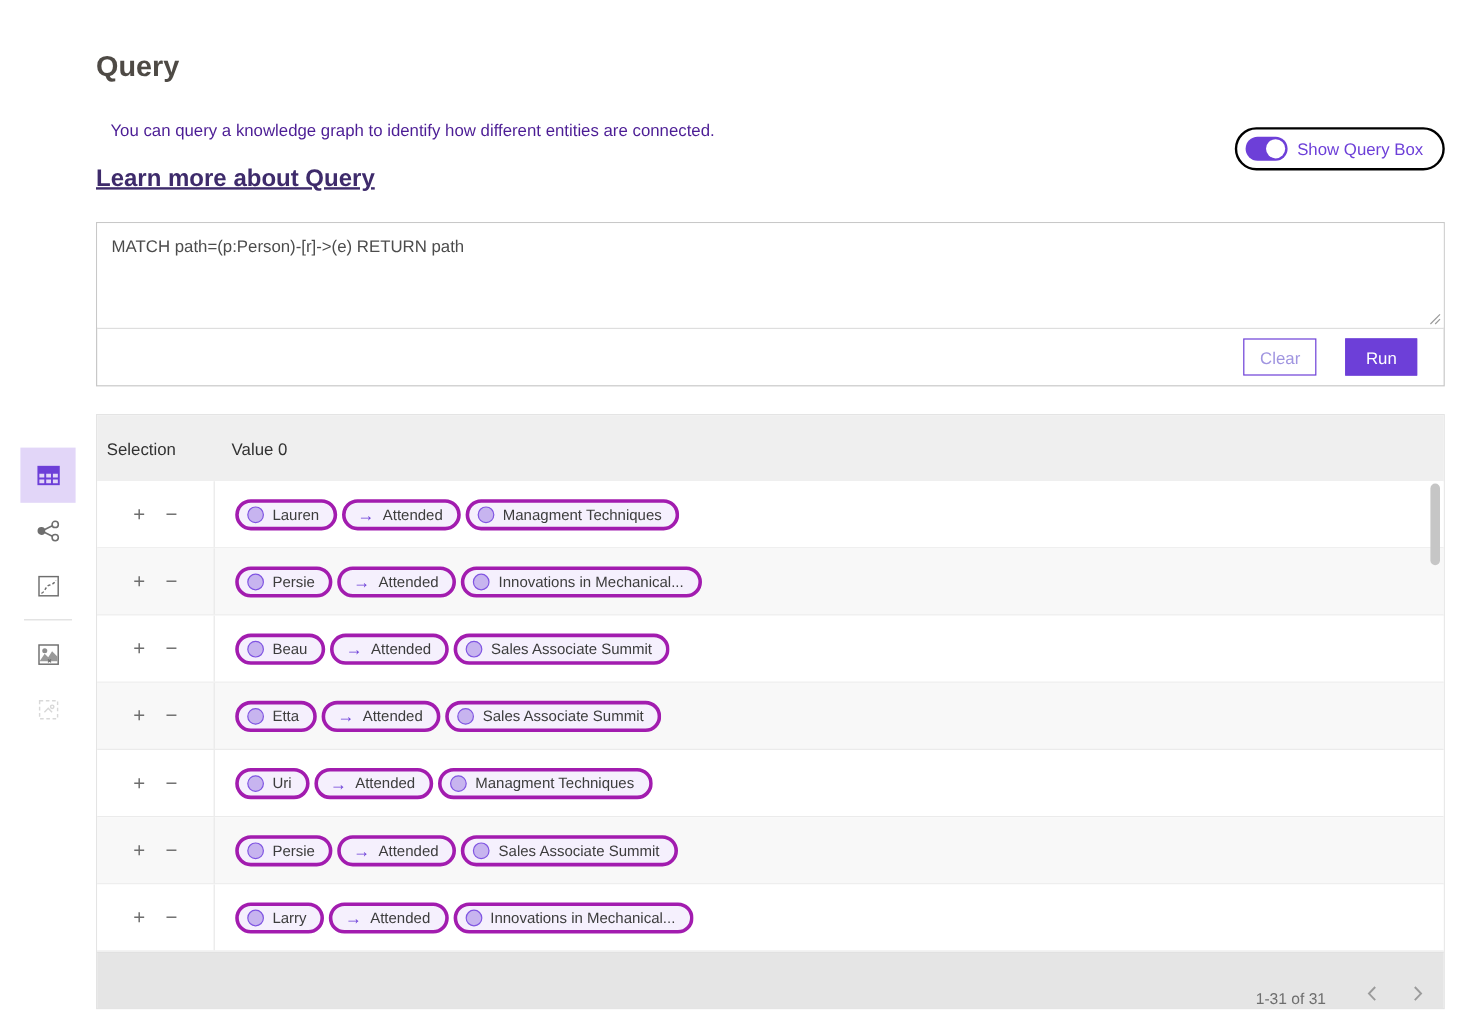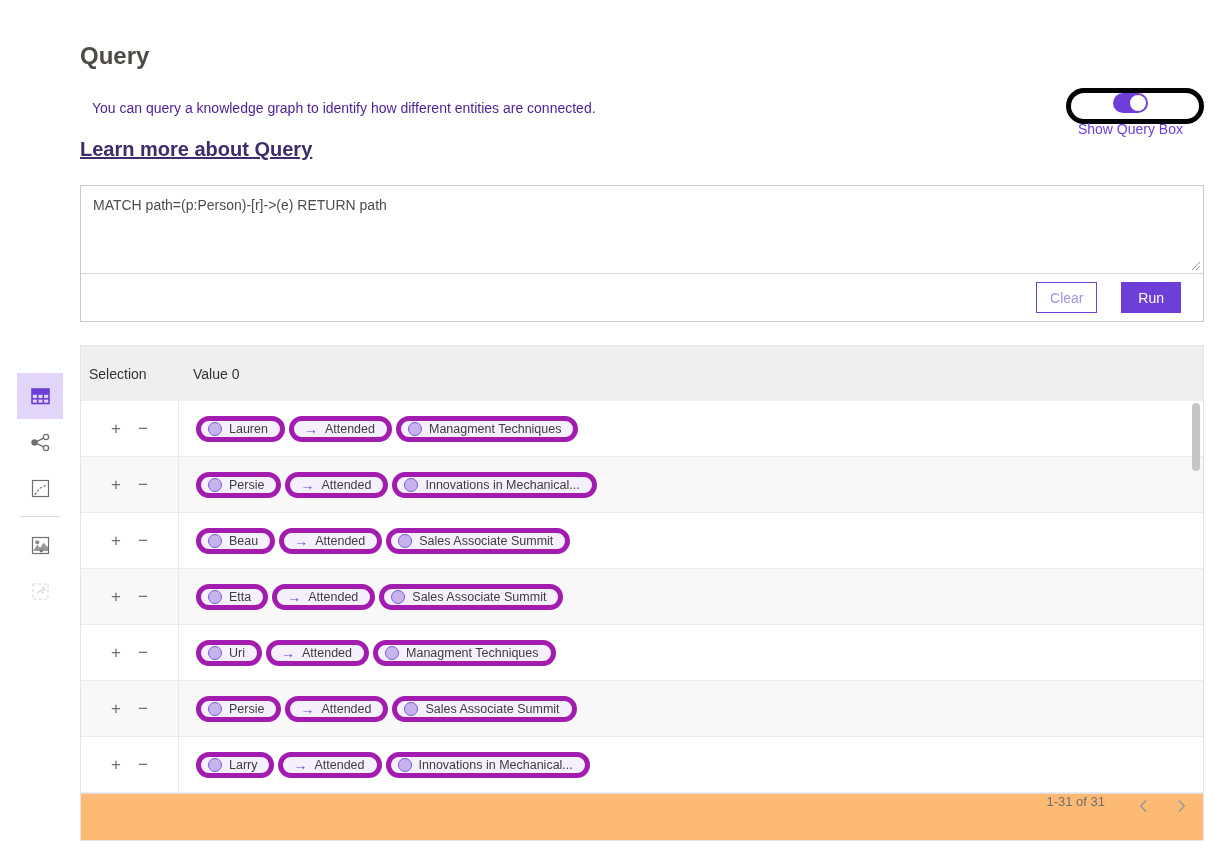--- a/index.html
+++ b/index.html
@@ -10,22 +10,22 @@
   }
   .content { position:absolute; left:80px; top:12px; width:1124px; }
 
   .page-title { font-size:24px; font-weight:bold; color:#4e4a45; margin:30px 0 0 0; }
 
   .intro-row { display:flex; justify-content:space-between; align-items:flex-start; margin-top:18px; }
   .page-desc { margin:12px; font-size:14px; color:#4c1d95; }
   .learn-link { display:inline-block; margin-top:10px; font-size:20px; font-weight:bold;
     color:#3e2b6b; text-decoration:underline; cursor:pointer; }
 
-  .toggle-pill { display:flex; align-items:center; gap:8px; height:36px; margin-top:0;
-    border:5px solid #000000; border-radius:19px; padding:0 16px 0 7px; cursor:pointer; background:#fff;flex-direction:column; }
+  .toggle-pill { display:flex; align-items:center; gap:8px; height:36px; margin-top:18px;
+    border:2px solid #000000; border-radius:19px; padding:0 16px 0 7px; cursor:pointer; background:#fff; }
   .switch { width:35px; height:20px; background:#6d3fd8; border-radius:10px; position:relative; flex:none; }
   .switch .knob { position:absolute; top:2px; right:2px; width:16px; height:16px; background:#fff; border-radius:50%; }
   .toggle-label { font-size:14px; color:#6d3fd8; white-space:nowrap; }
 
   .query-box { margin-top:24px; border:1px solid #c8c8c8; background:#fff; }
   .textarea-wrap { position:relative; border-bottom:1px solid #d6d6d6; }
   .query-input { display:block; width:100%; height:87px; border:none; outline:none; resize:none;
     padding:11px 12px; font-family:"Liberation Sans", sans-serif; font-size:14px; color:#4c4c4c; background:#fff; }
   .resize-handle { position:absolute; right:2px; bottom:2px; pointer-events:auto; cursor:nwse-resize; }
   .query-actions { height:47px; display:flex; align-items:center; justify-content:flex-end; gap:24px; padding-right:22px; }
@@ -50,28 +50,28 @@
   .th-value { padding-left:14px; }
   .tbody { position:relative; }
   .tr { display:flex; height:56px; border-bottom:1px solid #ebebeb; background:#fff; }
   .tr:nth-child(even) { background:#f8f8f8; }
   .td-selection { width:98px; flex:none; display:flex; align-items:center; justify-content:center; gap:17px;
     border-right:1px solid #e8e8e8; }
   .sel-btn { background:none; border:none; padding:0; color:#6e6e6e; font-size:17px; line-height:1; cursor:pointer;
     font-family:"Liberation Sans", sans-serif; }
   .td-value { display:flex; align-items:center; gap:4px; padding-left:17px; overflow:hidden; }
   .chip { display:inline-flex; align-items:center; height:26px; gap:7px; flex:none;
-    border:5px solid #a21caf; background:#f5f0fd; border-radius:14px; padding:0 12px 0 7px; cursor:pointer; }
+    border:3px solid #a21caf; background:#f5f0fd; border-radius:14px; padding:0 12px 0 7px; cursor:pointer; }
   .chip.rel { padding-left:10px; }
   .dot { width:14px; height:14px; border-radius:50%; background:#c7b4ef; border:1px solid #8055e2; flex:none; }
   .arrow { color:#6d3fd8; font-size:14px; line-height:1; }
   .chip-text { font-size:12.5px; color:#3d3d3d; white-space:nowrap; }
   .scroll-thumb { position:absolute; top:57px; right:3px; width:8px; height:68px; background:#c6c6c6;
     border-radius:4px; cursor:grab; }
-  .tfoot { height:47px; border-top:1px solid #e0e0e0; background:#fdba74; display:flex; align-items:flex-start;
+  .tfoot { height:47px; border-top:1px solid #e0e0e0; background:#e5e5e5; display:flex; align-items:flex-end;
     justify-content:flex-end; }
   .page-range { font-size:13px; color:#6e6e6e; margin-right:26px; }
   .pager-btn { width:24px; height:24px; background:none; border:none; padding:0; display:flex; align-items:center;
     justify-content:center; cursor:pointer; margin-right:14px; }
   .pager-btn:last-child { margin-right:10px; }
 </style>
 </head>
 <body>
 
 <div class="content">

